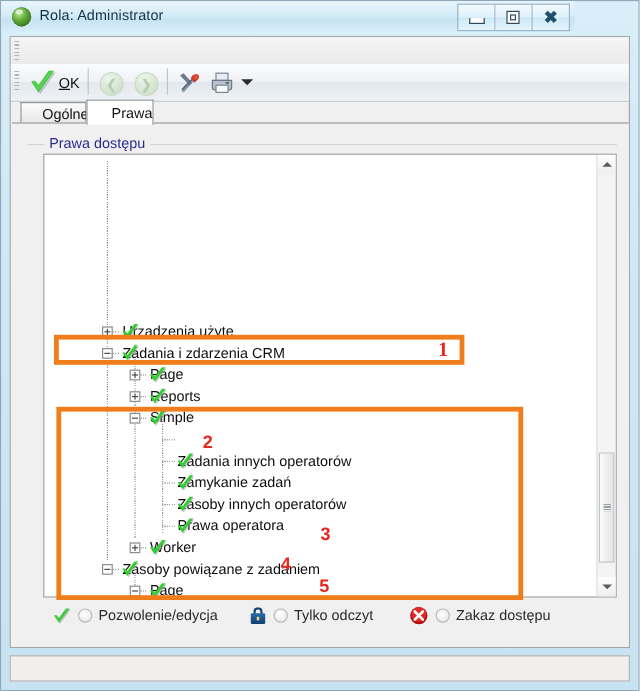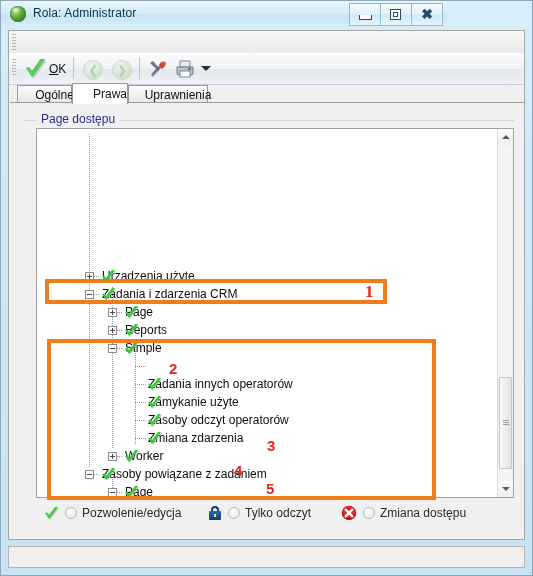--- a/index.html
+++ b/index.html
@@ -12,20 +12,21 @@
   .window{
     position:absolute;left:0;top:0;width:533px;height:576px;
     box-sizing:border-box;
     background:linear-gradient(to bottom,#d8eef8 0%,#cfe8f5 40%,#c7e2f2 100%);
     border:1px solid #8fa8b8;
   }
   
   .titlebar{
     position:absolute;left:0;top:0;width:446px;height:27px;
     background:linear-gradient(to bottom,#e9f5fb 0%,#d4ebf7 45%,#c6e3f3 55%,#d9eefa 100%);
+    padding-left:32px;
   }
   .app-icon{
     position:absolute;left:9px;top:5px;width:16px;height:16px;
     border-radius:50%;
     background:radial-gradient(circle at 35% 30%,#bfe89a 0%,#5aa832 45%,#2d5d18 100%);
     box-shadow:inset 0 0 1px #1d3d10;
   }
   .app-icon:after{
     content:"";position:absolute;left:3px;top:2px;width:6px;height:4px;
     border-radius:50%;background:rgba(255,255,255,.55);
@@ -297,28 +298,27 @@
           <rect x="5" y="12" width="10" height="6" fill="#fafcfe" stroke="#7b8694"></rect>
           <rect x="13" y="9.2" width="3" height="1.6" fill="#5d6875"></rect>
         </svg>
       </span>
       <span class="tb-drop"></span>
     </div>
 
     <div class="tabstrip">
       <div class="tab" style="left:8px;width:55px">Ogólne</div>
       <div class="tab active" style="left:63px;width:56px">Prawa</div>
-      <div class="tab" style="left:119px;width:80px">Uprawnienia</div>
     </div>
 
     <div class="tabpage">
 
       <div class="groupbox">
         <div class="gb-line"></div>
-        <div class="gb-title">Page dostępu</div>
+        <div class="gb-title">Prawa dostępu</div>
 
         <div class="treeframe">
           <div class="treeinner">
 
             <div class="vline" style="left:52px;top:5px;height:334px"></div>
             <div class="vline" style="left:75px;top:158px;height:162px"></div>
             <div class="vline" style="left:98px;top:212px;height:104px"></div>
             <div class="vline" style="left:75px;top:348px;height:132px"></div>
             <div class="vline" style="left:98px;top:366px;height:18px"></div>
 
@@ -395,43 +395,43 @@
             </div>
             <div class="hline" style="left:98px;top:255px;width:11px"></div>
 
             <div class="tnode" style="left:109px;top:264px">
               <span class="chk">
                 <svg width="17" height="15" viewBox="0 0 17 15">
                     <path d="M2 7 L6 13 L15 1 L12 1 L6 9 L4 6.5 Z" fill="#9a9a9a" opacity=".5" transform="translate(1,1)"></path>
                     <path d="M2 7 L6 13 L15 1 L12 1 L6 9 L4 6.5 Z" fill="#2fd02f"></path>
                   </svg>
               </span>
-              <span class="tlabel">Zamykanie użyte</span>
+              <span class="tlabel">Zamykanie zadań</span>
             </div>
             <div class="hline" style="left:98px;top:273px;width:11px"></div>
 
             <div class="tnode" style="left:109px;top:282px">
               <span class="chk">
                 <svg width="17" height="15" viewBox="0 0 17 15">
                     <path d="M2 7 L6 13 L15 1 L12 1 L6 9 L4 6.5 Z" fill="#9a9a9a" opacity=".5" transform="translate(1,1)"></path>
                     <path d="M2 7 L6 13 L15 1 L12 1 L6 9 L4 6.5 Z" fill="#2fd02f"></path>
                   </svg>
               </span>
-              <span class="tlabel">Zasoby odczyt operatorów</span>
+              <span class="tlabel">Zasoby innych operatorów</span>
             </div>
             <div class="hline" style="left:98px;top:291px;width:11px"></div>
 
             <div class="tnode" style="left:109px;top:300px">
               <span class="chk">
                 <svg width="17" height="15" viewBox="0 0 17 15">
                     <path d="M2 7 L6 13 L15 1 L12 1 L6 9 L4 6.5 Z" fill="#9a9a9a" opacity=".5" transform="translate(1,1)"></path>
                     <path d="M2 7 L6 13 L15 1 L12 1 L6 9 L4 6.5 Z" fill="#2fd02f"></path>
                   </svg>
               </span>
-              <span class="tlabel">Zmiana zdarzenia</span>
+              <span class="tlabel">Prawa operatora</span>
             </div>
             <div class="hline" style="left:98px;top:309px;width:11px"></div>
 
             <div class="tnode" style="left:86px;top:318px">
               <span class="chk">
                 <svg width="17" height="15" viewBox="0 0 17 15">
                     <path d="M2 7 L6 13 L15 1 L12 1 L6 9 L4 6.5 Z" fill="#9a9a9a" opacity=".5" transform="translate(1,1)"></path>
                     <path d="M2 7 L6 13 L15 1 L12 1 L6 9 L4 6.5 Z" fill="#2fd02f"></path>
                   </svg>
               </span>
@@ -503,21 +503,21 @@
 
           <div class="lg-item" style="left:305px">
             <span class="xicon">
               <svg width="16" height="16" viewBox="0 0 16 16">
                 <circle cx="8" cy="8" r="7.2" fill="#b50d0d"></circle>
                 <circle cx="8" cy="7" r="6.2" fill="#e02a2a"></circle>
                 <path d="M4.6 4.6 L11.4 11.4 M11.4 4.6 L4.6 11.4" stroke="#fff" stroke-width="2.2" stroke-linecap="round"></path>
               </svg>
             </span>
             <span class="radio"></span>
-            <span class="lg-text">Zmiana dostępu</span>
+            <span class="lg-text">Zakaz dostępu</span>
           </div>
         </div>
 
       </div>
     </div>
   </div>
 
   <div class="statusbar"></div>
 
   <div class="annbox" style="left:44px;top:278px;width:342px;height:25px"></div>

